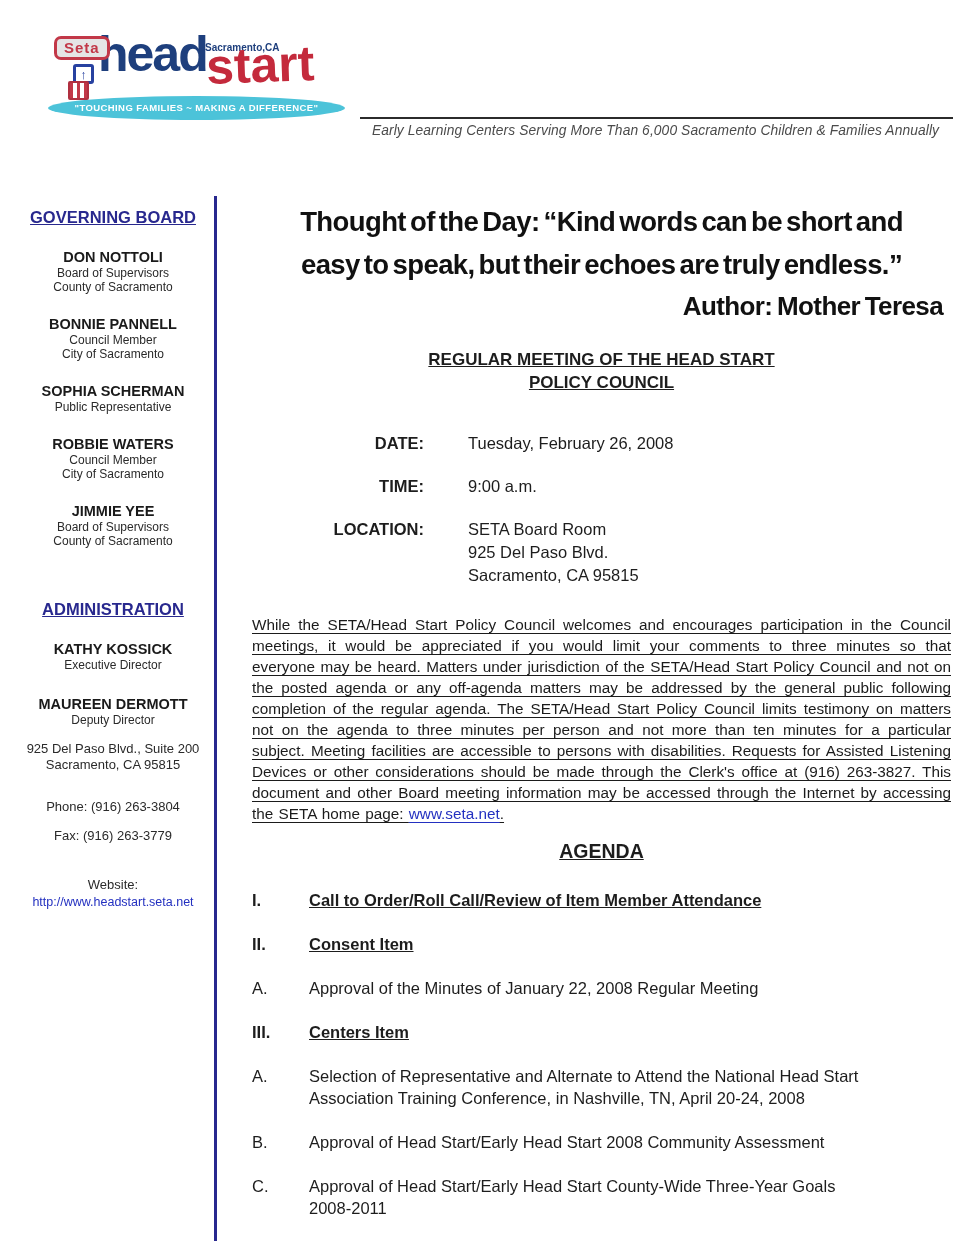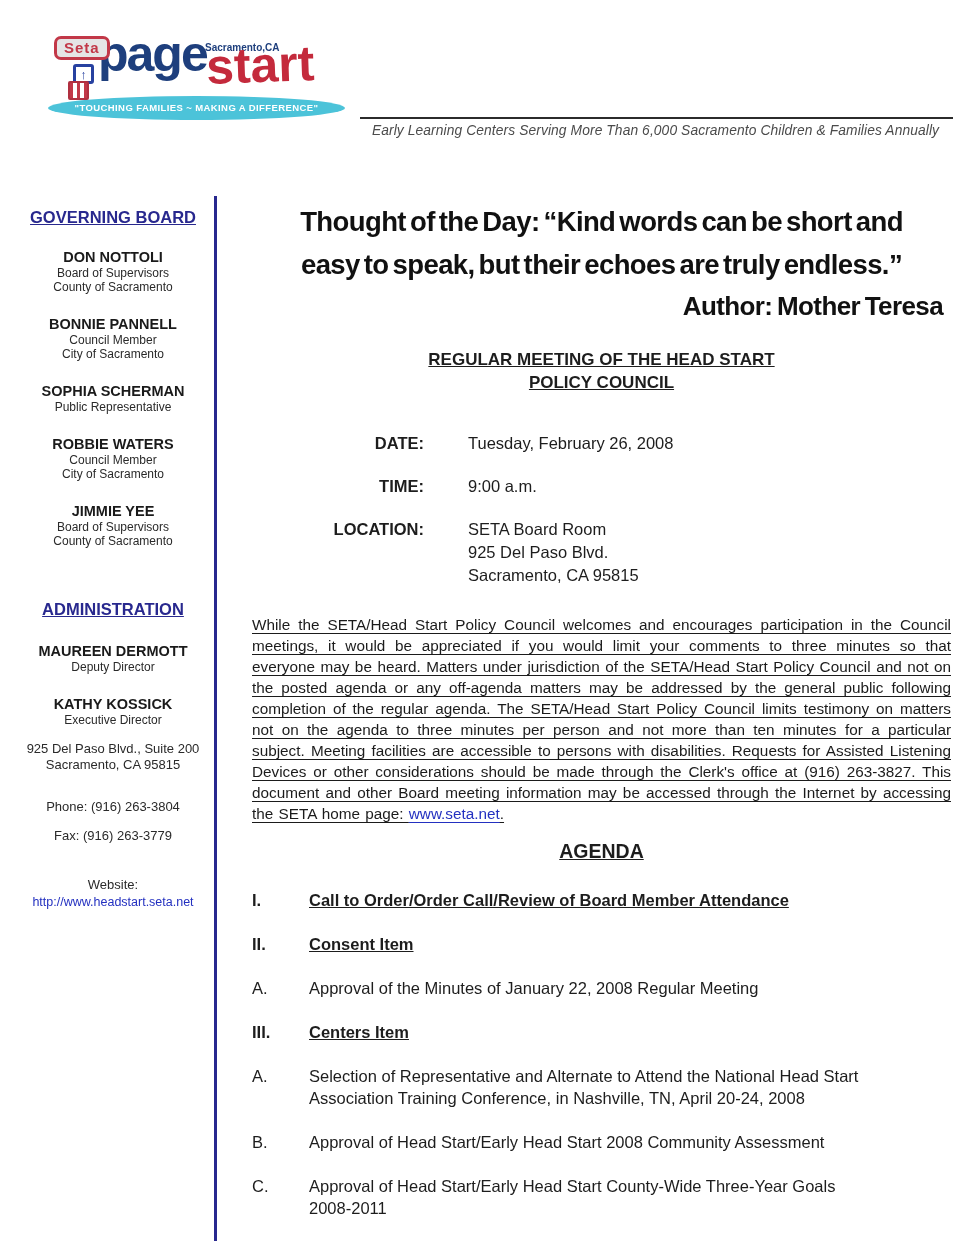--- a/index.html
+++ b/index.html
@@ -130,21 +130,21 @@
 <body>
 
 <div>
 
   <div class="logo">
     <div class="seta-box">Seta</div>
     <div class="blocks">
       <div class="cube-top">↑</div>
       <div class="cube-bottom"></div>
     </div>
-    <span class="head-word">page</span>
+    <span class="head-word">head</span>
     <span class="sac-loc">Sacramento,CA</span>
     <span class="start-word">start</span>
     <div class="banner">"TOUCHING FAMILIES ~ MAKING A DIFFERENCE"</div>
   </div>
 
   <div class="header-rule"></div>
   <div class="tagline">Early Learning Centers Serving More Than 6,000 Sacramento Children &amp; Families Annually</div>
 
   <div class="content">
 
@@ -171,27 +171,27 @@
 City of Sacramento</div>
       </div>
       <div class="member">
         <div class="person-name">JIMMIE YEE</div>
         <div class="person-desc">Board of Supervisors
 County of Sacramento</div>
       </div>
 
       <div class="side-heading admin">ADMINISTRATION</div>
 
+      <div class="staff">
+        <div class="person-name">KATHY KOSSICK</div>
+        <div class="person-desc">Executive Director</div>
+      </div>
       <div class="staff second">
         <div class="person-name">MAUREEN DERMOTT</div>
         <div class="person-desc">Deputy Director</div>
-      </div>
-      <div class="staff">
-        <div class="person-name">KATHY KOSSICK</div>
-        <div class="person-desc">Executive Director</div>
       </div>
 
       <div class="side-address">925 Del Paso Blvd., Suite 200
 Sacramento, CA 95815</div>
       <div class="side-phone">Phone: (916) 263-3804</div>
       <div class="side-fax">Fax: (916) 263-3779</div>
       <div class="side-website-label">Website:</div>
       <div class="side-website-url">
         <a href="#">http://www.headstart.seta.net</a>
       </div>
@@ -223,21 +223,21 @@
         </div>
       </div>
 
       <div class="notice"><span>While the SETA/Head Start Policy Council welcomes and encourages participation in the Council meetings, it would be appreciated if you would limit your comments to three minutes so that everyone may be heard.  Matters under jurisdiction of the SETA/Head Start Policy Council and not on the posted agenda or any off-agenda matters may be addressed by the general public following completion of the regular agenda.  The SETA/Head Start Policy Council limits testimony on matters not on the agenda to three minutes per person and not more than ten minutes for a particular subject. Meeting facilities are accessible to persons with disabilities. Requests for Assisted Listening Devices or other considerations should be made through the Clerk's office at (916) 263-3827.  This document and other Board meeting information may be accessed through the Internet by accessing the SETA home page: </span><a href="#">www.seta.net</a><span>.</span></div>
 
       <div class="agenda-title">AGENDA</div>
 
       <div class="agenda-list">
         <div class="agenda-item h">
           <div class="agenda-num">I.</div>
-          <div class="agenda-text">Call to Order/Order Call/Review of Board Member Attendance</div>
+          <div class="agenda-text">Call to Order/Roll Call/Review of Item Member Attendance</div>
         </div>
         <div class="agenda-item h">
           <div class="agenda-num">II.</div>
           <div class="agenda-text">Consent Item</div>
         </div>
         <div class="agenda-item">
           <div class="agenda-num">A.</div>
           <div class="agenda-text">Approval of the Minutes of January 22, 2008 Regular Meeting</div>
         </div>
         <div class="agenda-item h">

